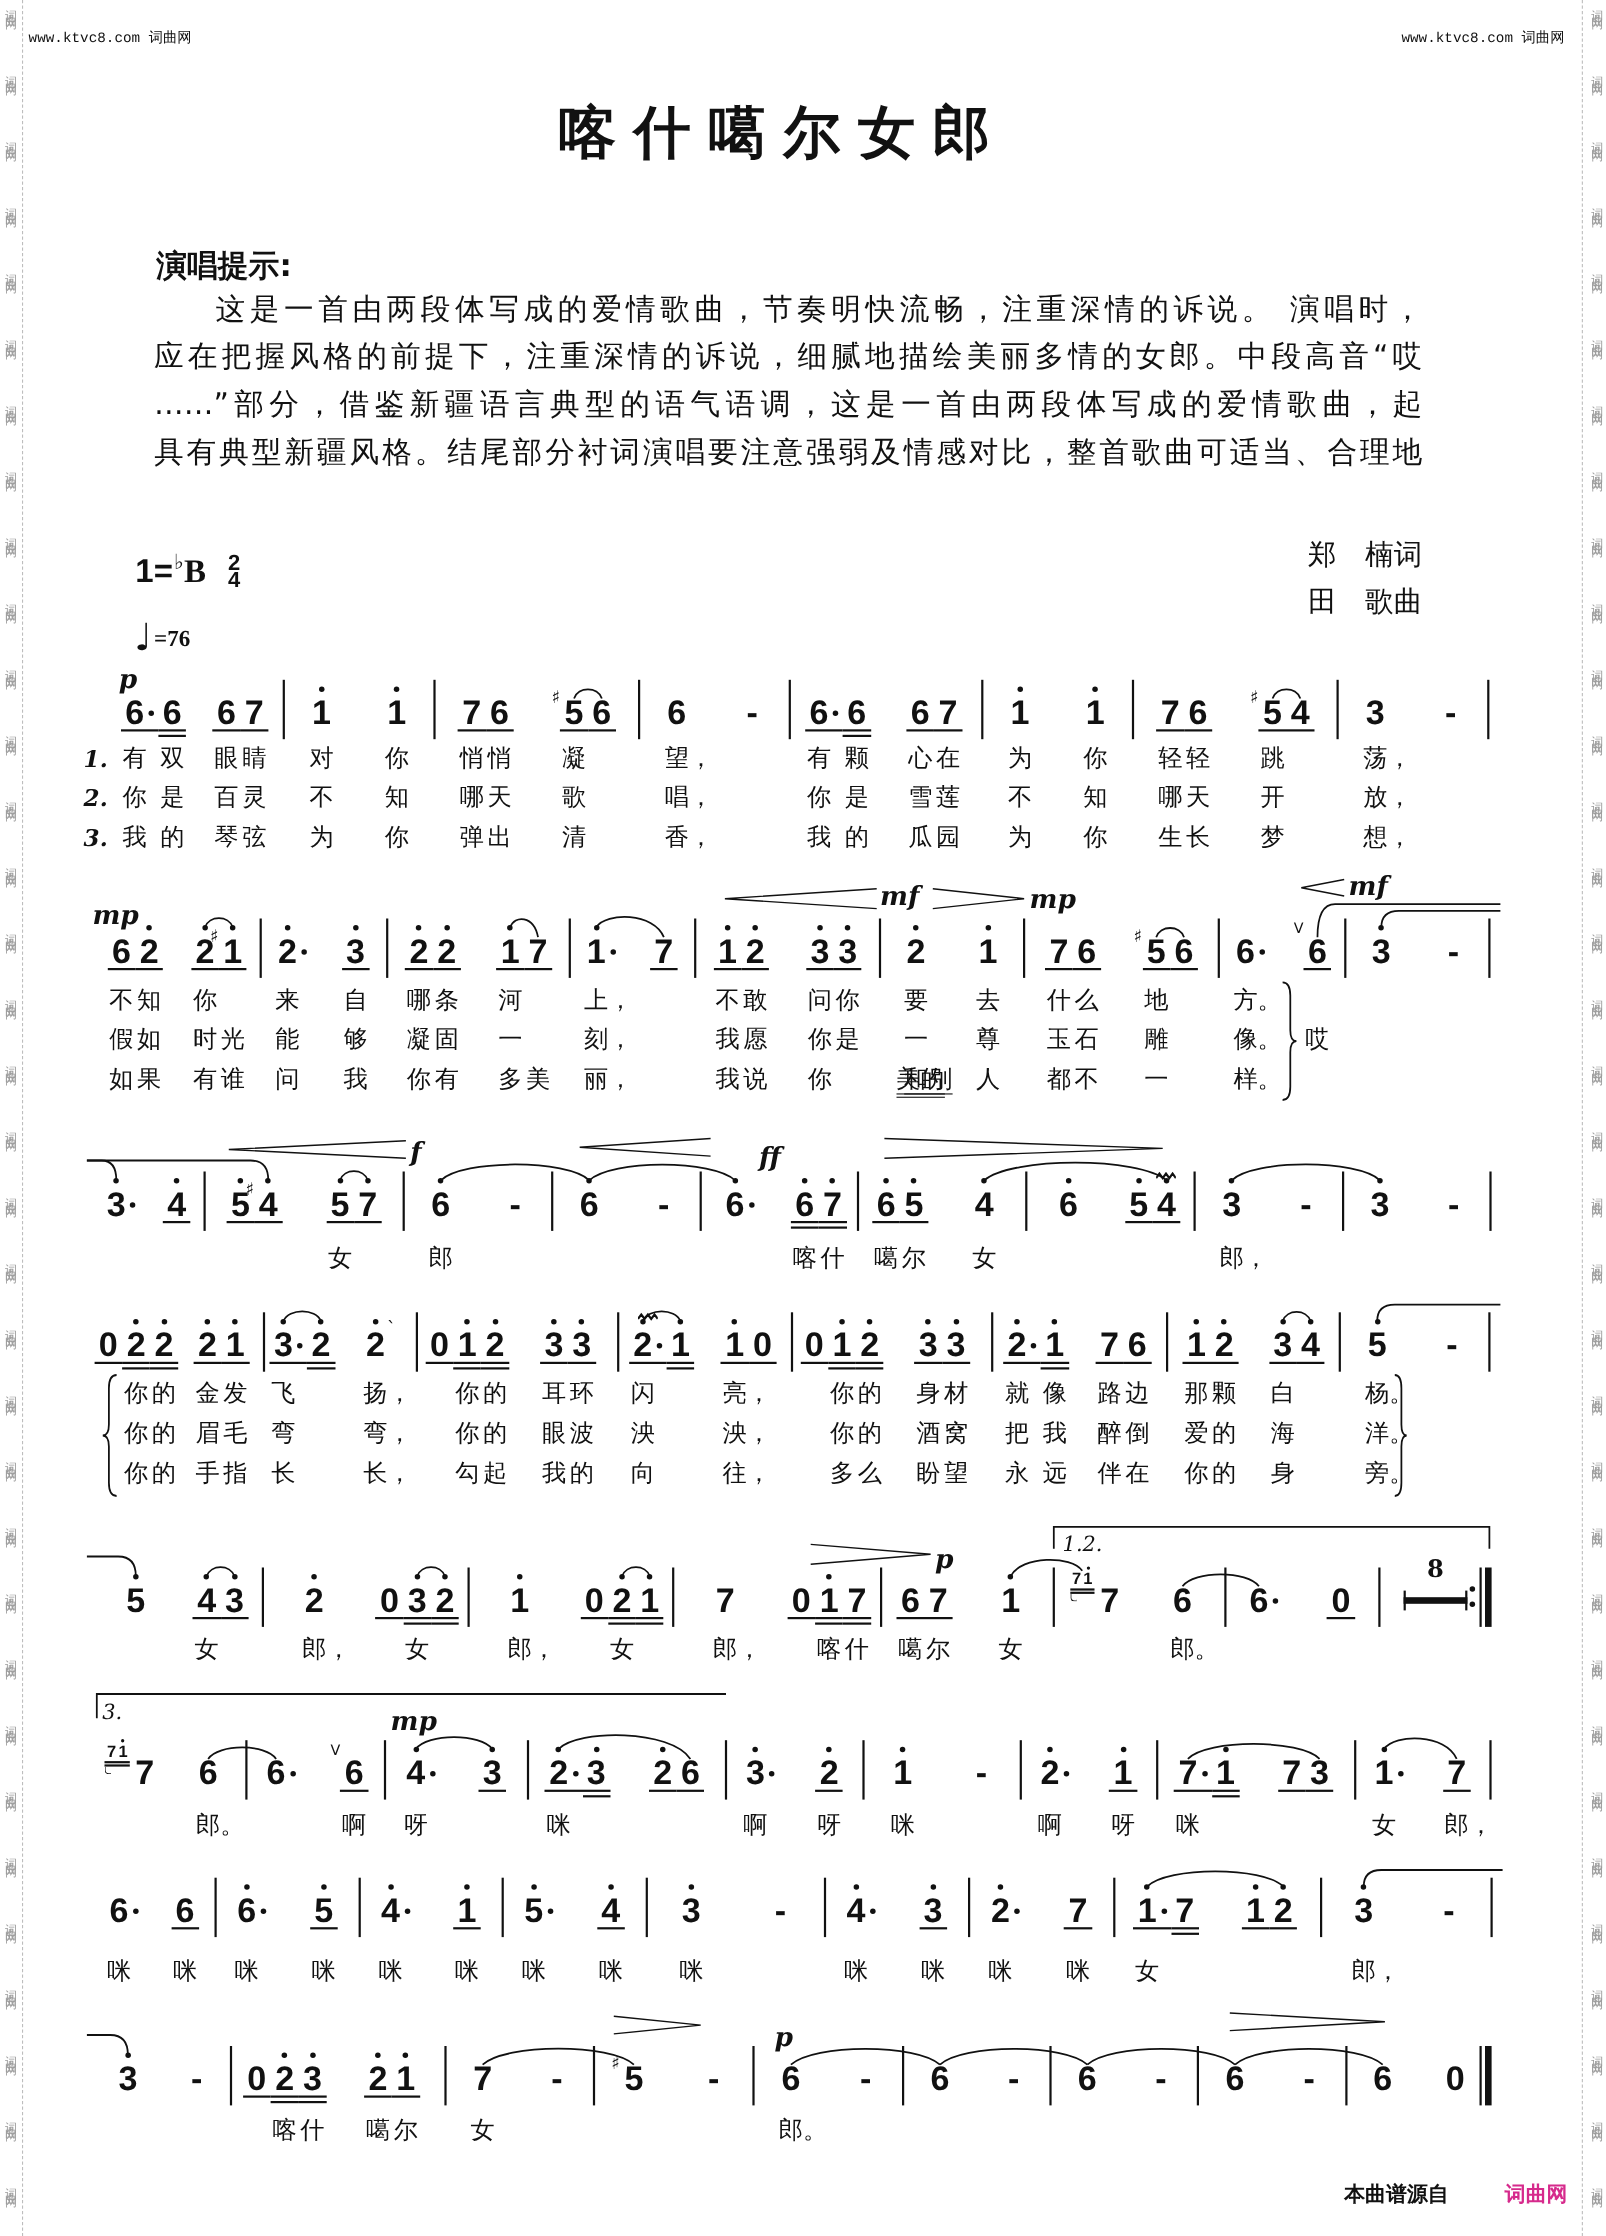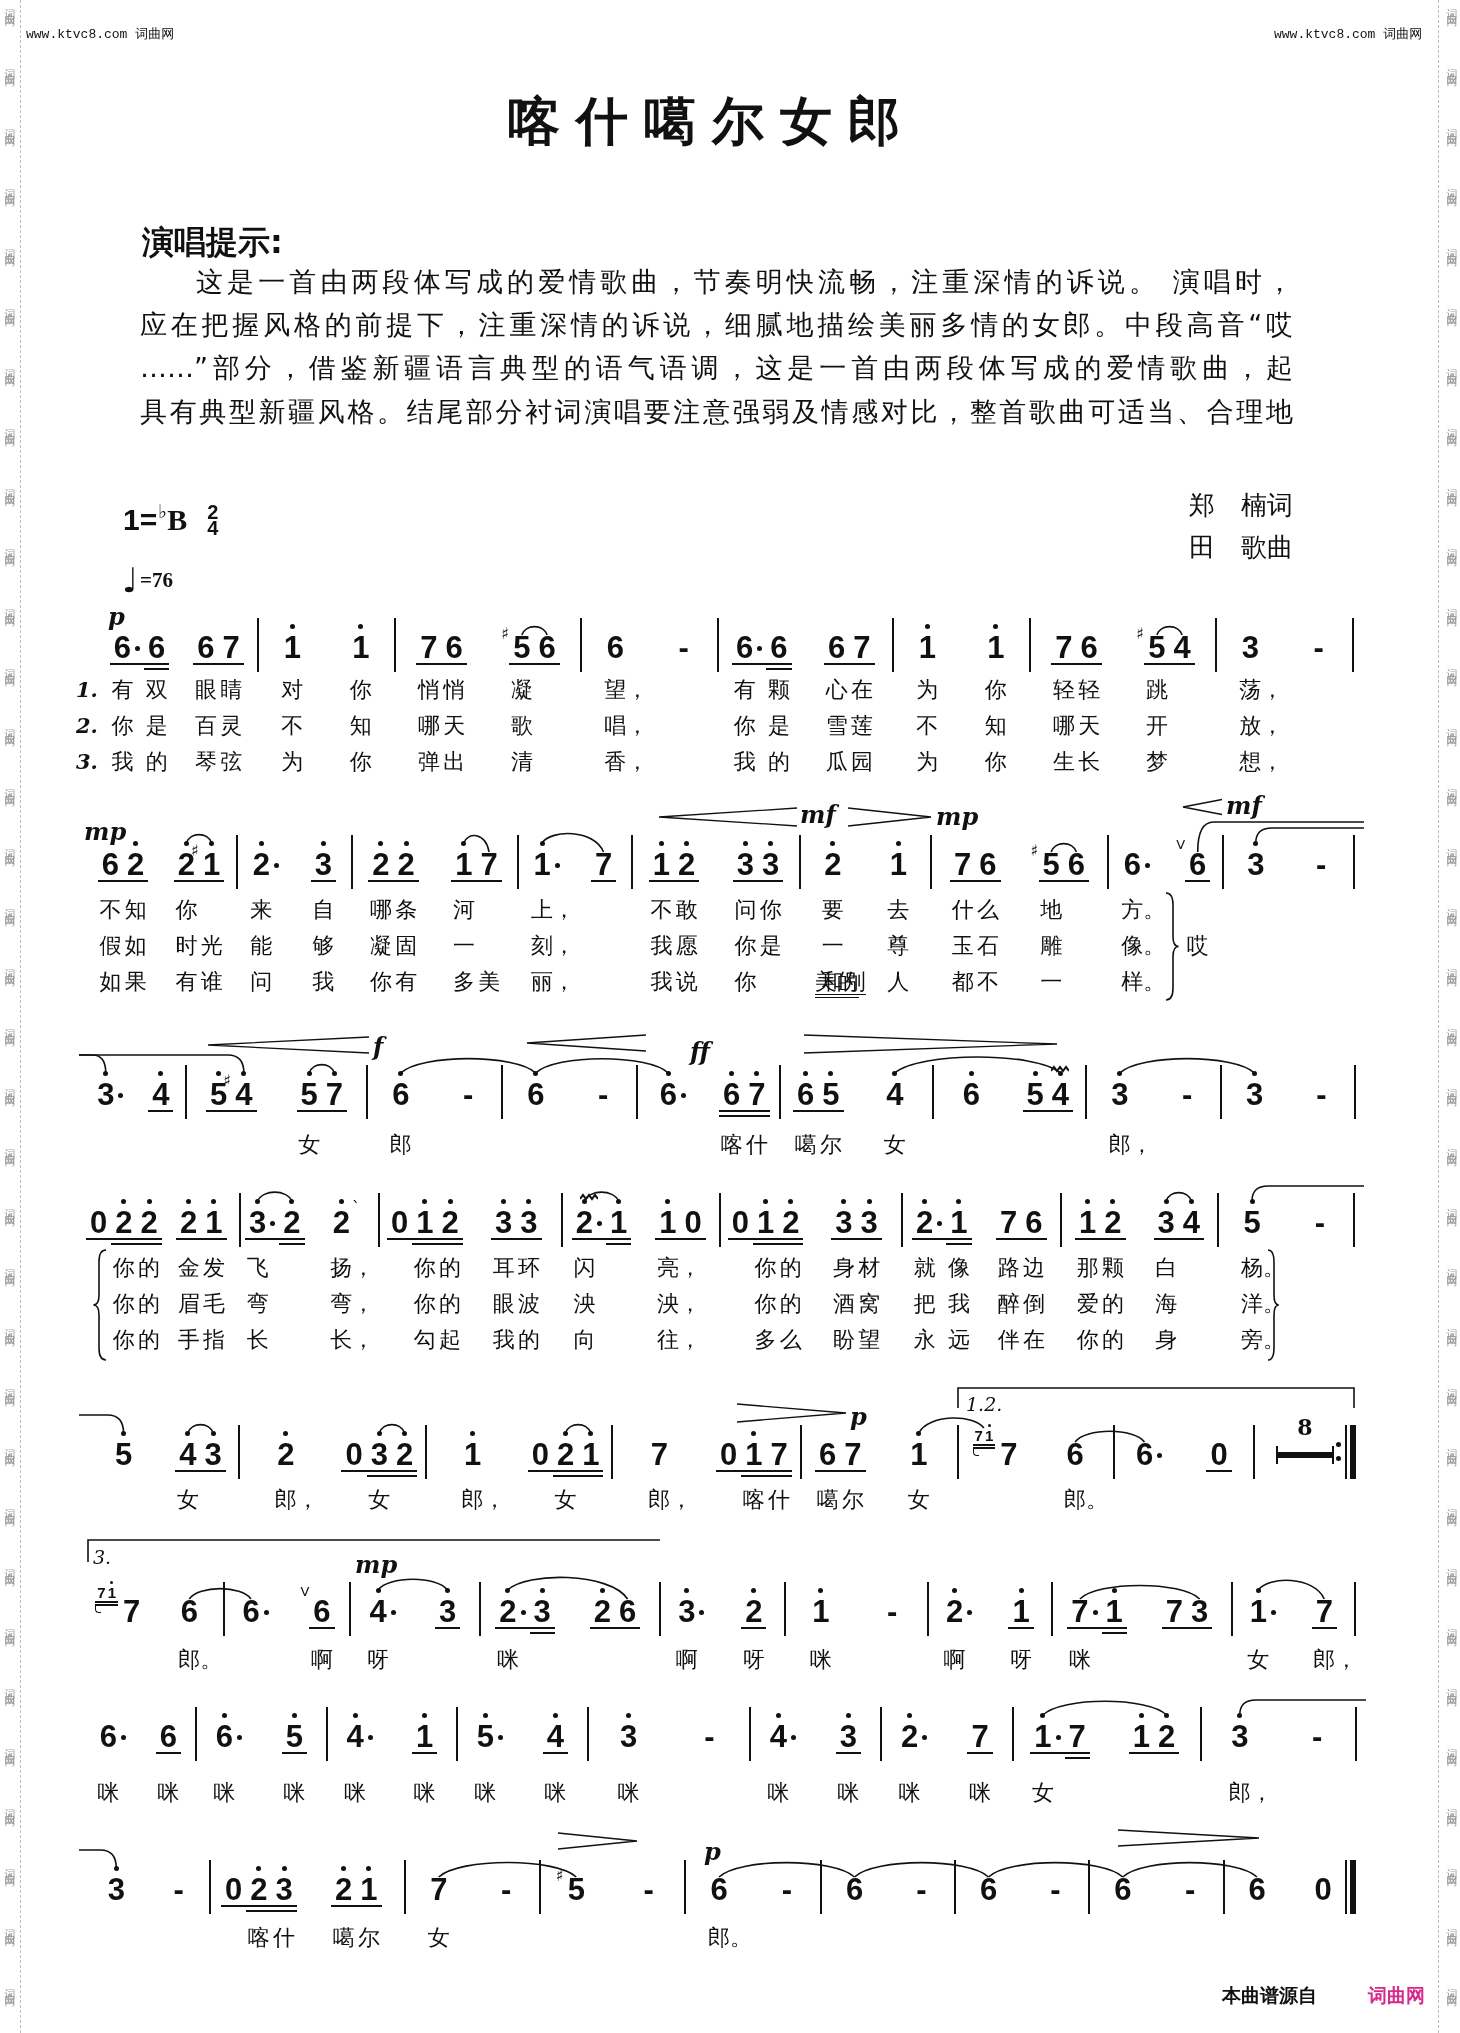--- a/index.html
+++ b/index.html
@@ -2,21 +2,21 @@
 <html><head>
 <meta charset="utf-8">
 <style>
   body{margin:0;background:#fff;}
   #page{position:relative;width:1460px;height:2033px;background:#fff;overflow:hidden;color:#111;font-family:"DejaVu Sans",sans-serif;}
   .vline{position:absolute;top:0;height:2033px;width:0;border-left:1px dashed #bdbdbd;}
   .wm-col{position:absolute;top:0;width:14px;height:2033px;}
   .wm-group{position:absolute;left:0;writing-mode:vertical-rl;font-size:11px;letter-spacing:4px;line-height:12px;color:#9c9c9c;font-family:"DejaVu Sans",sans-serif;}
   .header-wm{position:absolute;top:26px;font-size:13px;line-height:18px;font-family:"Liberation Mono",monospace;color:#111;white-space:nowrap;}
   .title{position:absolute;left:508px;top:91px;margin:0;font-size:52px;line-height:60px;font-weight:bold;letter-spacing:16px;white-space:nowrap;font-family:"DejaVu Sans",sans-serif;}
-  .hint-label{position:absolute;left:142px;top:226px;font-size:32px;line-height:32px;font-weight:bold;}
+  .hint-label{position:absolute;left:142px;top:226px;font-size:28px;line-height:32px;font-weight:bold;}
   .hint-line{position:absolute;left:140px;width:1153px;height:36px;font-size:27px;line-height:36px;text-align:justify;text-align-last:justify;overflow:hidden;}
   .hint-line.first{text-indent:56px;}
   .hint-line.last{text-align-last:left;letter-spacing:3px;}
   .credit{position:absolute;right:167px;font-size:26px;line-height:32px;text-align:right;white-space:nowrap;}
   .keysig{position:absolute;left:123px;top:503px;height:34px;display:flex;align-items:center;white-space:nowrap;}
   .k-tonic{font:bold 30px "Liberation Sans",sans-serif;}
   .k-flat{font-size:19px;position:relative;top:-9px;margin-left:1px;}
   .k-name{font:bold 30px "Liberation Serif",serif;}
   .timesig{display:inline-flex;flex-direction:column;margin-left:20px;font:bold 20px "Liberation Sans",sans-serif;line-height:16px;text-align:center;}
   .tempo{position:absolute;left:122px;top:562px;display:flex;align-items:center;white-space:nowrap;}

